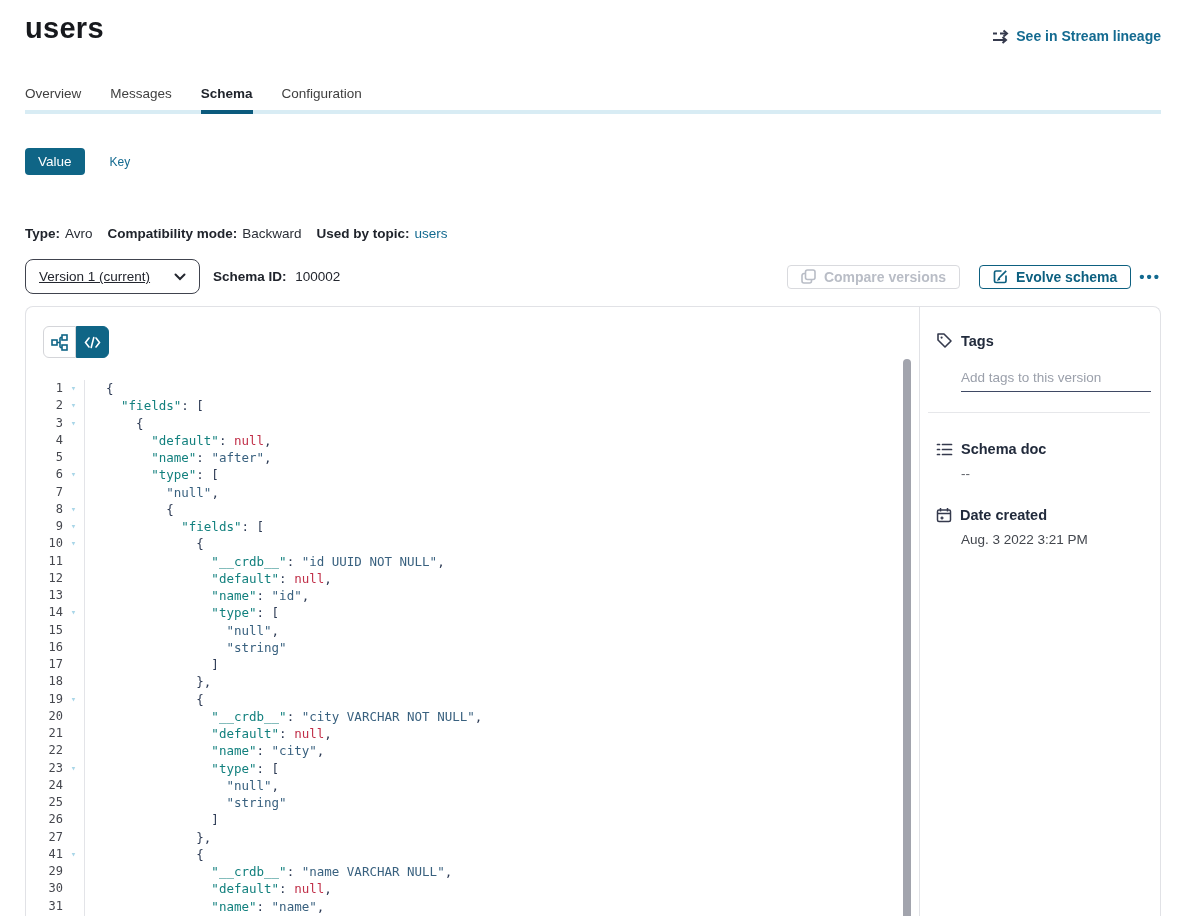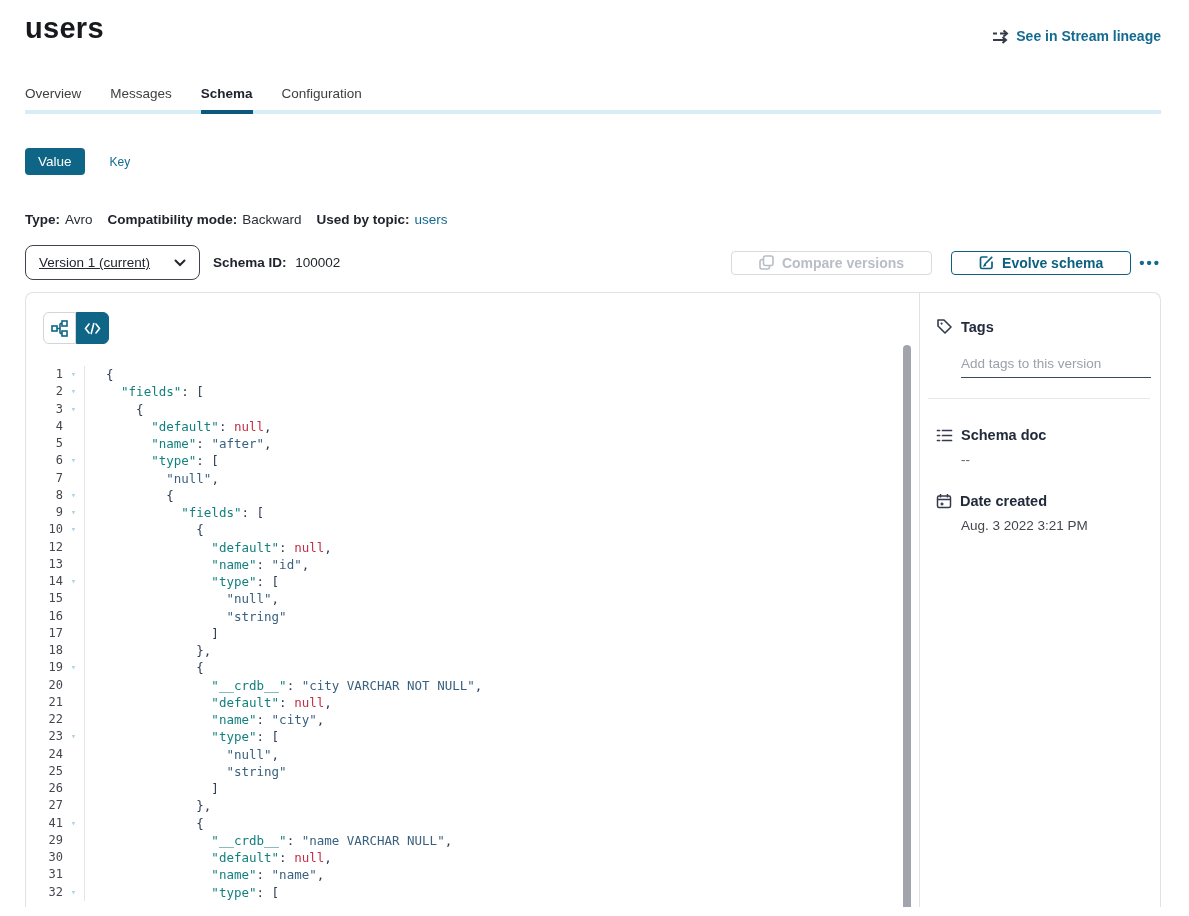--- a/index.html
+++ b/index.html
@@ -19,32 +19,32 @@
   .tab.active { color:#20242c; font-weight:bold; }
   .tab.active::after { content:""; position:absolute; left:0; right:0; bottom:0;
     height:4px; background:#0b5a7d; }
 
   .toggle-row { margin:34px 0 0 25px; display:flex; align-items:center; }
   .value-btn { background:#0f6586; color:#fff; font-size:13.5px; padding:6px 13px;
     border:none; border-radius:4px; cursor:pointer; }
   .key-btn { background:none; border:none; color:#136a90; font-size:12px;
     margin-left:25px; cursor:pointer; }
 
-  .meta-row { margin:37px 0 0 25px; font-size:13.5px; display:flex; align-items:center;text-align:right; }
+  .meta-row { margin:51px 0 0 25px; font-size:13.5px; display:flex; align-items:center;text-align:right; }
   .meta-label { font-weight:bold; color:#20242c; margin-right:5px; }
   .meta-value { color:#2a2e36; margin-right:15px; }
   .meta-link { color:#136a90; cursor:pointer; }
 
   .controls-row { margin:18px 28px 0 25px; display:flex; align-items:center; }
   .version-select { width:175px; height:35px; border:1.5px solid #40434e; border-radius:8px;
     display:flex; align-items:center; justify-content:space-between; padding:0 13px;
     font-size:13.5px; color:#23262e; cursor:pointer; background:#fff;text-decoration:underline; }
   .schema-id { margin-left:13px; font-size:13.5px; }
   .spacer { flex:1; }
-  .btn { display:flex; align-items:center; gap:8px; height:24px; padding:0 27px;
+  .btn { display:flex; align-items:center; gap:8px; height:24px; padding:0 13px;
     border-radius:4px; font-size:14px; font-weight:bold; background:#fff; cursor:pointer; }
   .compare-btn { border:1px solid #d9dade; color:#b9bdc6; }
   .evolve-btn { border:1.5px solid #0d6080; color:#0d6080; margin-left:19px; }
   .more-btn { border:none; background:none; color:#136a90; font-size:15px; font-weight:bold;
     letter-spacing:2px; margin-left:8px; cursor:pointer; }
 
   .panel { margin:12px 28px 0 25px; height:615px; border:1px solid #e1e2e6;
     border-bottom:none; border-radius:8px 8px 0 0; display:flex; overflow:hidden; }
   .code-pane { flex:1; position:relative; overflow:hidden; }
   .view-toggle { display:inline-flex; margin:19px 0 0 17px; border-radius:6px; }
@@ -220,20 +220,25 @@
           <span class="ln">9</span>
           <span class="fold">▾</span>
           <span class="code-text"><span class="tok-p">          </span><span class="tok-k">"fields"</span><span class="tok-p">: [</span></span>
         </div>
         <div class="line">
           <span class="ln">10</span>
           <span class="fold">▾</span>
           <span class="code-text"><span class="tok-p">            </span><span class="tok-p">{</span></span>
         </div>
         <div class="line">
+          <span class="ln">11</span>
+          <span class="fold"></span>
+          <span class="code-text"><span class="tok-p">              </span><span class="tok-k">"__crdb__"</span><span class="tok-p">: </span><span class="tok-s">"id UUID NOT NULL"</span><span class="tok-p">,</span></span>
+        </div>
+        <div class="line">
           <span class="ln">12</span>
           <span class="fold"></span>
           <span class="code-text"><span class="tok-p">              </span><span class="tok-k">"default"</span><span class="tok-p">: </span><span class="tok-n">null</span><span class="tok-p">,</span></span>
         </div>
         <div class="line">
           <span class="ln">13</span>
           <span class="fold"></span>
           <span class="code-text"><span class="tok-p">              </span><span class="tok-k">"name"</span><span class="tok-p">: </span><span class="tok-s">"id"</span><span class="tok-p">,</span></span>
         </div>
         <div class="line">

